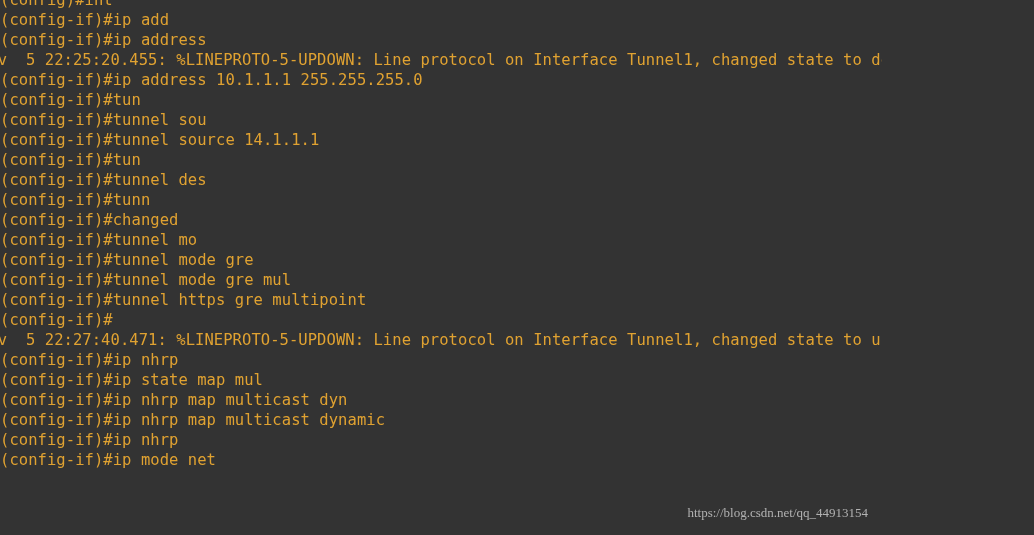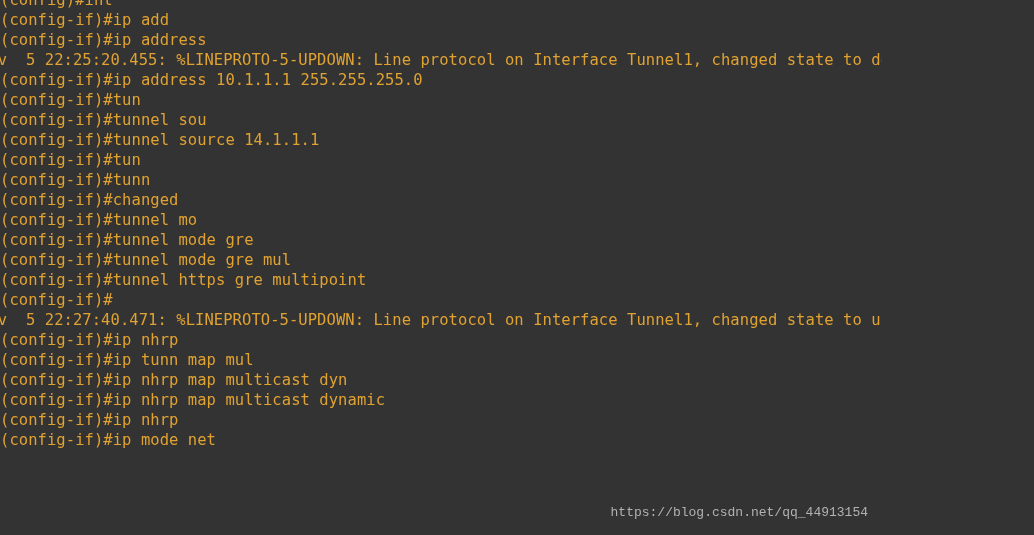--- a/index.html
+++ b/index.html
@@ -51,21 +51,21 @@
   
   .console-line.syslog {
     margin-left: -11.6px;
     width: 1045.6px;
   }
 
   #watermark {
     position: absolute;
     right: 14px;
     bottom: 14px;
-    font-family: Liberation Mono, monospace;
+    font-family: Liberation Serif, serif;
     font-size: 13px;
     line-height: 16px;
     color: #b2b2b2;
     white-space: pre;
     user-select: none;
   }
 </style>
 </head>
 <body>
 
@@ -74,30 +74,31 @@
   <div id="console-output">
       <div class="console-line">(config)#int</div>
       <div class="console-line">(config-if)#ip add</div>
       <div class="console-line">(config-if)#ip address</div>
       <div class="console-line syslog">ov  5 22:25:20.455: %LINEPROTO-5-UPDOWN: Line protocol on Interface Tunnel1, changed state to down</div>
       <div class="console-line">(config-if)#ip address 10.1.1.1 255.255.255.0</div>
       <div class="console-line">(config-if)#tun</div>
       <div class="console-line">(config-if)#tunnel sou</div>
       <div class="console-line">(config-if)#tunnel source 14.1.1.1</div>
       <div class="console-line">(config-if)#tun</div>
+      <div class="console-line">(config-if)#tunnel des</div>
       <div class="console-line">(config-if)#tunn</div>
       <div class="console-line">(config-if)#changed</div>
       <div class="console-line">(config-if)#tunnel mo</div>
       <div class="console-line">(config-if)#tunnel mode gre</div>
       <div class="console-line">(config-if)#tunnel mode gre mul</div>
       <div class="console-line">(config-if)#tunnel https gre multipoint</div>
       <div class="console-line">(config-if)#</div>
       <div class="console-line syslog">ov  5 22:27:40.471: %LINEPROTO-5-UPDOWN: Line protocol on Interface Tunnel1, changed state to up</div>
       <div class="console-line">(config-if)#ip nhrp</div>
-      <div class="console-line">(config-if)#ip tunn map mul</div>
+      <div class="console-line">(config-if)#ip state map mul</div>
       <div class="console-line">(config-if)#ip nhrp map multicast dyn</div>
       <div class="console-line">(config-if)#ip nhrp map multicast dynamic</div>
       <div class="console-line">(config-if)#ip nhrp</div>
       <div class="console-line">(config-if)#ip mode net</div>
     </div>
 
   <div id="watermark">https://blog.csdn.net/qq_44913154</div>
 
 </div>
 

